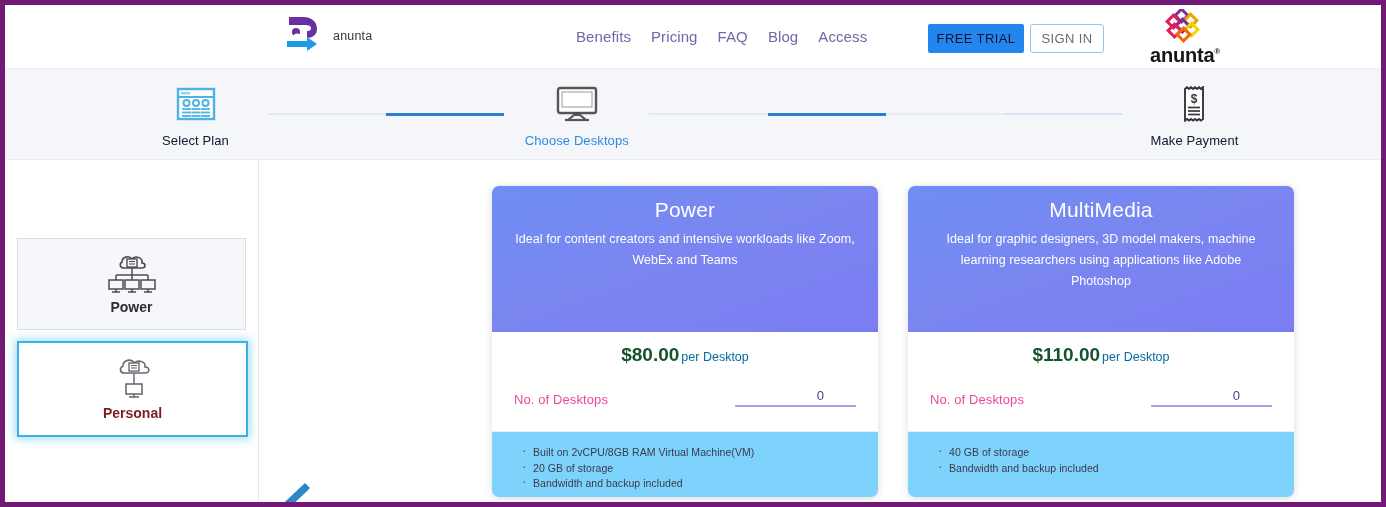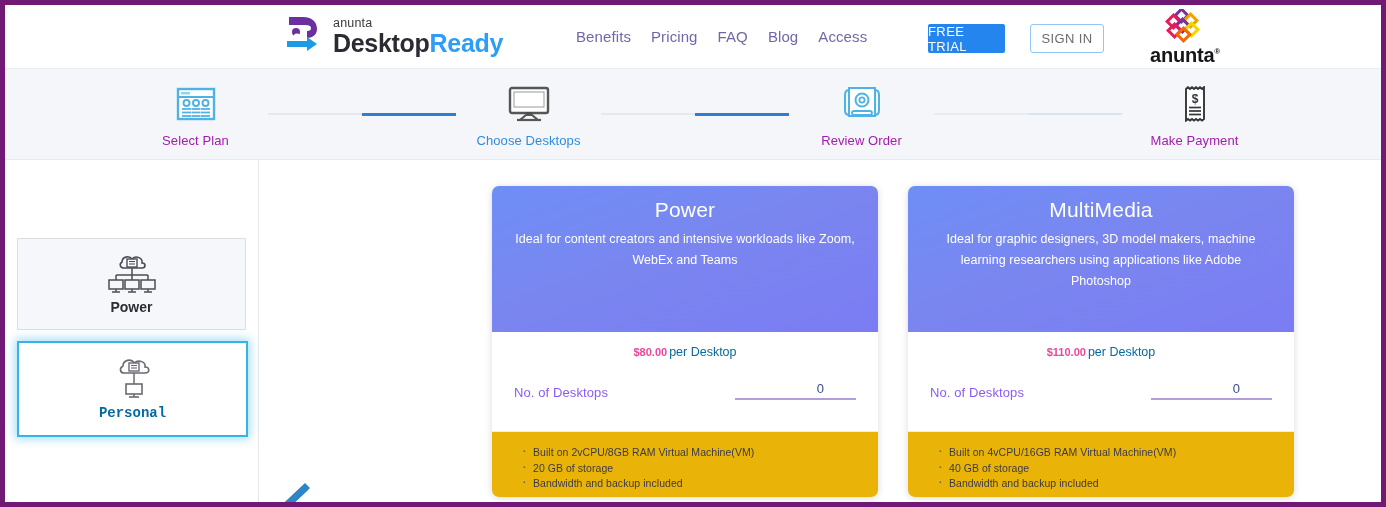--- a/index.html
+++ b/index.html
@@ -43,22 +43,22 @@
     position: absolute; left: 571px; top: 23px;
     display: flex; gap: 20px; align-items: center;
   }
   .nav a {
     font-size: 15px; color: #6e68a8; text-decoration: none;
     letter-spacing: .1px;
   }
 
   .btn-free {
     position: absolute; left: 923px; top: 19px;
-    width: 77px; height: 29px;
-    background: #2585ef; color: #ffffff;
+    width: 96px; height: 29px;
+    background: #2585ef; color: #0f172a;
     font-size: 13px; letter-spacing: .4px;
     border: none; border-radius: 2px;
     display: flex; align-items: center; justify-content: center;
     cursor: pointer;
   }
   .btn-signin {
     position: absolute; left: 1025px; top: 19px;
     width: 74px; height: 29px;
     background: #ffffff; color: #6b6b6b;
     font-size: 13px; letter-spacing: .4px;
@@ -93,21 +93,21 @@
     padding: 14px 118px 0 118px;
   }
   .step {
     width: 145px; flex: 0 0 145px;
     display: flex; flex-direction: column; align-items: center;
     cursor: pointer;
   }
   .step-icon { height: 42px; display: flex; align-items: center; justify-content: center; }
   .step-icon svg { display: block; }
   .step-label {
-    margin-top: 8px; font-size: 13px; color: #a21caf; letter-spacing: .1px;
+    margin-top: 8px; font-size: 13px; color: #0f172a; letter-spacing: .1px;
   }
   .step.active .step-label { color: #2f8de0; }
 
   .connector {
     flex: 1 1 auto; height: 42px; position: relative;
   }
   .connector .line {
     position: absolute; top: 30px; left: 0; width: 100%; height: 2px;
     display: flex;
   }
@@ -143,21 +143,21 @@
   .sel-card + .sel-card { margin-top: 11px; }
   .sel-card .sel-label {
     font-size: 14px; font-weight: 700; color: #2c2c33; margin-top: 4px;
   }
   .sel-card.selected {
     background: #ffffff;
     border: 2px solid #37b3e8;
     box-shadow: 0 0 9px 2px rgba(55,179,232,.45);
     width: 231px; height: 96px;
   }
-  .sel-card.selected .sel-label { color: #0369a1; font-family: Liberation Mono, monospace; }
+  .sel-card.selected .sel-label { color: #7f1d1d; }
   .sel-icon svg { display: block; }
 
   .arrow-annot {
     position: absolute; left: 246px; top: 322px;
     width: 64px; height: 60px; pointer-events: none;
   }
 
   
   .plans {
     position: absolute; left: 487px; top: 26px;
@@ -181,37 +181,37 @@
   .plan-title { font-size: 21px; font-weight: 400; letter-spacing: .2px; }
   .plan-desc {
     font-size: 12.5px; line-height: 21px; margin-top: 7px;
     letter-spacing: .05px;
   }
   .plan-mid {
     height: 100px; padding: 12px 22px 0 22px;
     border-bottom: 1px solid #ededf1;
   }
   .price-row { text-align: center; font-size: 13px; color: #4a4a58; }
-  .price-amt { font-size: 11px; font-weight: 700; color: #ec4899; }
+  .price-amt { font-size: 19px; font-weight: 700; color: #14532d; }
   .price-unit { font-size: 12.5px; color: #0369a1; margin-left: 2px; }
   .qty-row {
     display: flex; align-items: flex-end; justify-content: space-between;
     margin-top: 19px;
   }
-  .qty-label { font-size: 13px; color: #8b5cf6; letter-spacing: .1px; }
+  .qty-label { font-size: 13px; color: #ec4899; letter-spacing: .1px; }
   .qty-input {
     width: 121px; height: 22px;
     border: none; border-bottom: 2px solid #b39ddb;
     background: transparent;
     text-align: right; padding-right: 32px;
     font-family: "Liberation Sans", sans-serif;
     font-size: 13px; color: #3d4a8c; outline: none;
   }
   .plan-feats {
-    flex: 1; background: #eab308;
+    flex: 1; background: #7dd3fc;
     padding: 13px 22px 0 30px;
   }
   .plan-feats ul { list-style: none; }
   .plan-feats li {
     font-size: 10.5px; color: #3b3b48; line-height: 15.5px;
     position: relative; padding-left: 11px; letter-spacing: .05px;
   }
   .plan-feats li::before {
     content: "\00B7"; position: absolute; left: 0; top: -2px;
     font-size: 14px; color: #5a5a66;
@@ -226,21 +226,20 @@
 
     <div class="brand">
       <svg class="brand-mark" viewBox="0 0 42 44">
         <path d="M6 4 H20 C30 4 34 10 34 16 C34 22 29 25 24 25 L24 18 C27 18 28 17 28 15 C28 13 26 12 22 12 H6 Z" fill="#6b2fa0"></path>
         <circle cx="13" cy="19" r="4" fill="#6b2fa0"></circle>
         <path d="M4 28 H24 V24 L34 31 L24 38 V34 H4 Z" fill="#1c9ae6"></path>
         <circle cx="14" cy="24" r="3.4" fill="#ffffff"></circle>
       </svg>
       <div class="brand-text">
         <div class="brand-sup">anunta</div>
-        <div class="brand-main"><span>Desktop</span><span class="ready">Ready</span></div>
       </div>
     </div>
 
     <div class="nav">
       <a href="#">Benefits</a>
       <a href="#">Pricing</a>
       <a href="#">FAQ</a>
       <a href="#">Blog</a>
       <a href="#">Access</a>
     </div>
@@ -314,33 +313,20 @@
         <div class="step-label">Choose Desktops</div>
       </div>
 
       <div class="connector">
         <div class="line">
             <div class="seg-a"></div>
             <div class="seg-b"></div>
           </div>
       </div>
 
-      <div class="step">
-        <div class="step-icon">
-          <svg width="44" height="36" viewBox="0 0 44 36">
-            <rect x="9" y="2" width="26" height="28" fill="#ffffff" stroke="#4eb3e4" stroke-width="2"></rect>
-            <path d="M9 4 C6 4 5 6 5 9 L5 24 C5 27 6 29 9 29" fill="none" stroke="#4eb3e4" stroke-width="2"></path>
-            <path d="M35 4 C38 4 39 6 39 9 L39 24 C39 27 38 29 35 29" fill="none" stroke="#4eb3e4" stroke-width="2"></path>
-            <circle cx="22" cy="14" r="6.5" fill="none" stroke="#4eb3e4" stroke-width="2"></circle>
-            <circle cx="22" cy="14" r="2.6" fill="none" stroke="#4eb3e4" stroke-width="1.8"></circle>
-            <rect x="12" y="25" width="20" height="4" rx="2" fill="none" stroke="#4eb3e4" stroke-width="1.8"></rect>
-          </svg>
-        </div>
-        <div class="step-label">Review Order</div>
-      </div>
 
       <div class="connector dim">
         <div class="line">
             <div class="seg-a"></div>
             <div class="seg-b"></div>
           </div>
       </div>
 
       <div class="step">
         <div class="step-icon">
@@ -447,21 +433,20 @@
           <div class="price-row">
             <span class="price-amt">$110.00</span><span class="price-unit">per Desktop</span>
           </div>
           <div class="qty-row">
             <span class="qty-label">No. of Desktops</span>
             <input class="qty-input" type="text" value="0" style="">
           </div>
         </div>
         <div class="plan-feats">
           <ul>
-            <li>Built on 4vCPU/16GB RAM Virtual Machine(VM)</li>
             <li>40 GB of storage</li>
             <li>Bandwidth and backup included</li>
           </ul>
         </div>
       </div>
 
     </div>
   </div>
 
 </div>

